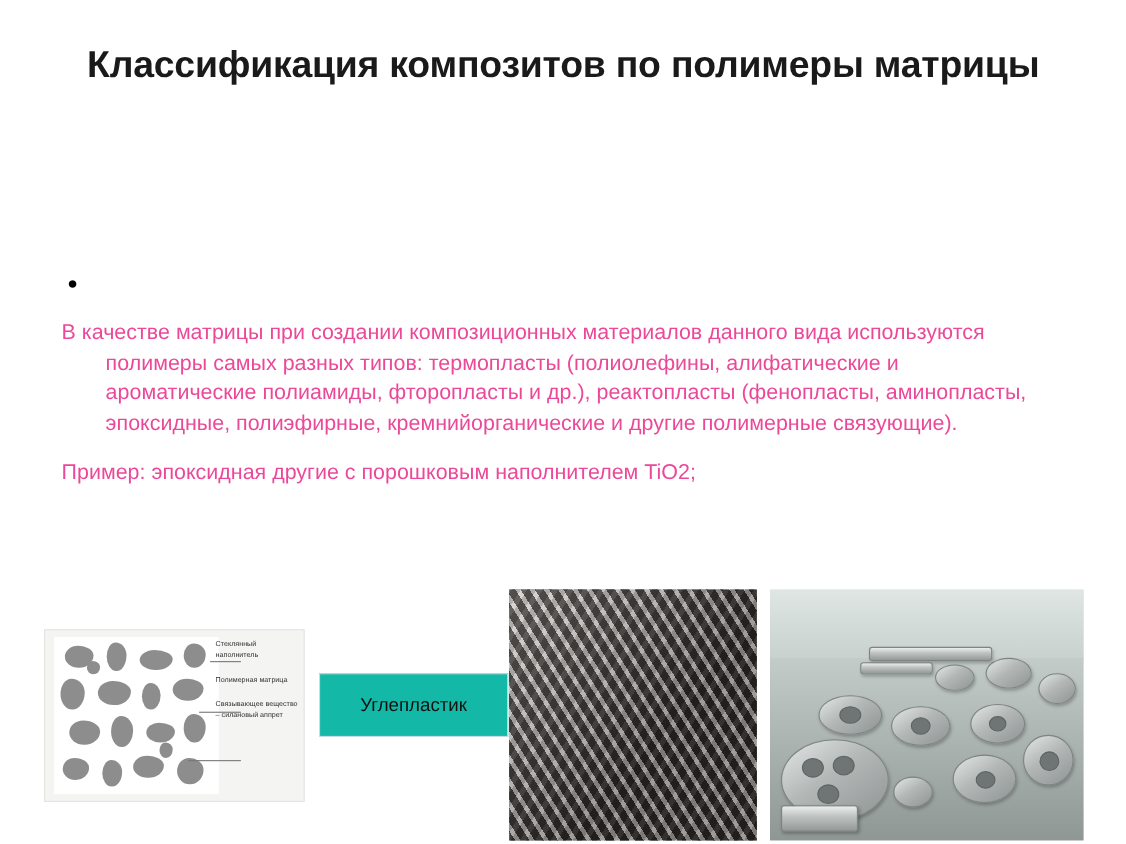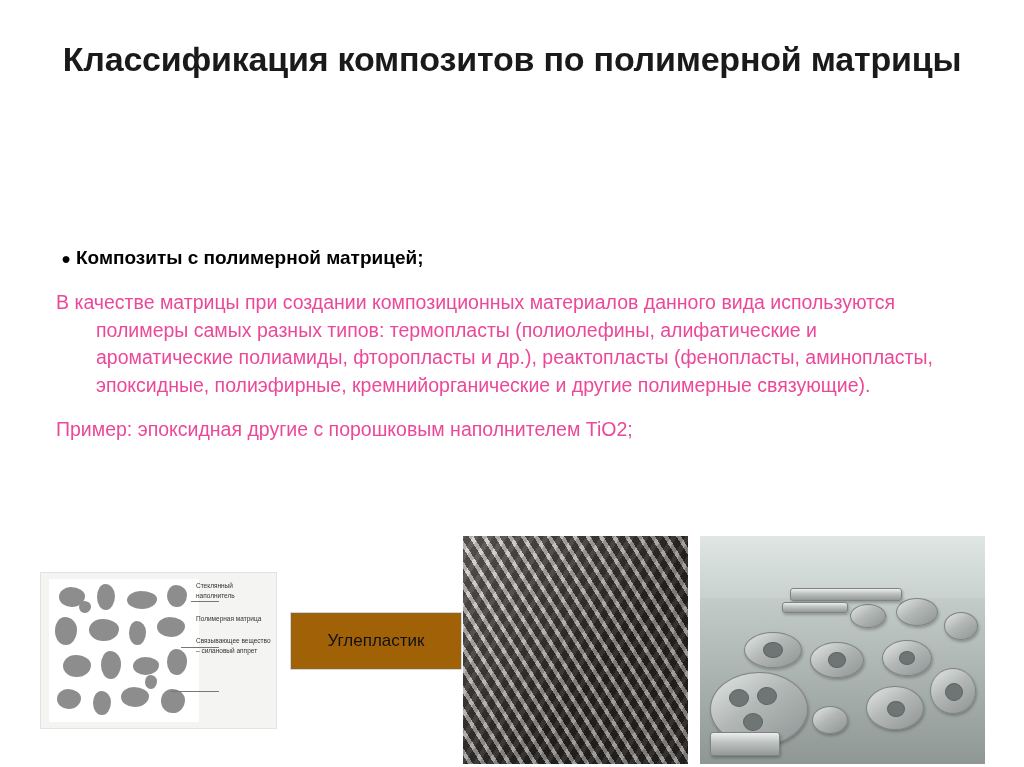--- a/index.html
+++ b/index.html
@@ -117,21 +117,21 @@
     background: #777;
     height: 1px;
   }
   
   .callout {
     position: absolute;
     left: 290px;
     top: 80px;
     width: 170px;
     height: 56px;
-    background: #a16207;
+    background: #14b8a6;
     border: 1px solid #c6d9e8;
     display: flex;
     align-items: center;
     justify-content: center;
     font-size: 17px;
     color: #111;
   }
   
   .fig-weave {
     position: absolute;
@@ -201,27 +201,26 @@
   .part.bar {
     border-radius: 3px;
     background: linear-gradient(180deg, #eceeed 0%, #c0c5c4 40%, #949a99 100%);
   }
 </style>
 </head>
 <body>
 
 <div class="slide">
 
-  <div class="slide-title">Классификация композитов по полимерной матрицы</div>
+  <div class="slide-title">Классификация композитов по полимеры матрицы</div>
 
   <div class="body-block">
 
     <div class="bullet-row">
       <span class="bullet-dot">●</span>
-      <span class="bullet-text">Композиты с полимерной матрицей;</span>
     </div>
 
     <p class="para para-hang">В качестве матрицы при создании композиционных материалов данного вида используются полимеры самых разных типов: термопласты (полиолефины, алифатические и ароматические полиамиды, фторопласты и др.), реактопласты (фенопласты, аминопласты, эпоксидные, полиэфирные, кремнийорганические и другие полимерные связующие).</p>
     <p class="para">Пример: эпоксидная другие с порошковым наполнителем TiO2;</p>
 
   </div>
 
   <div class="images-row">
 
     <div class="fig-schematic">

